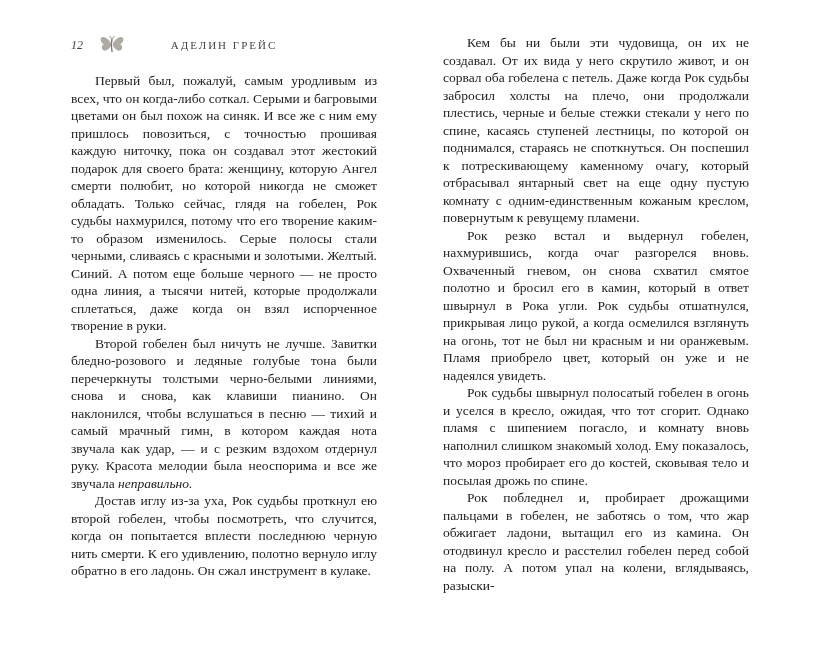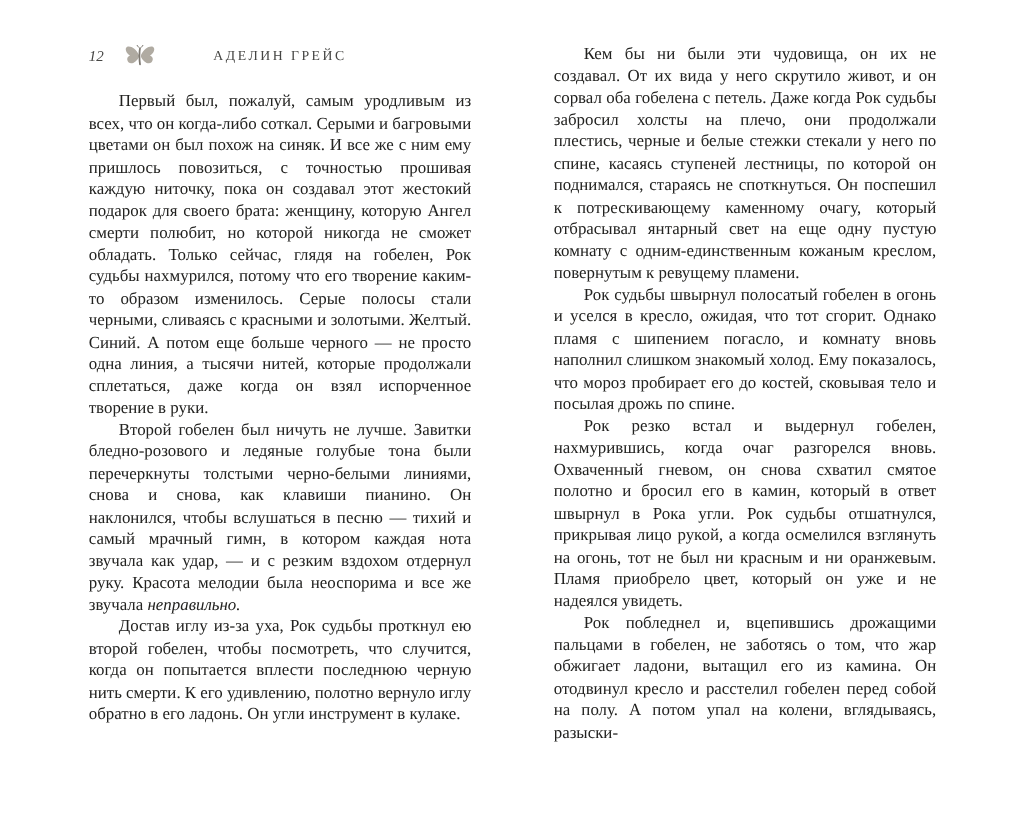--- a/index.html
+++ b/index.html
@@ -87,26 +87,26 @@
           </g>
           <path d="M13 3.5 C12.4 6, 12.4 13, 13 16.5" stroke="#6f6a62" stroke-width="1.4" fill="none" stroke-linecap="round"></path>
           <path d="M12 3 L10.5 1 M14 3 L15.5 1" stroke="#6f6a62" stroke-width="0.8" fill="none"></path>
         </svg>
       </span>
       <span class="running-title">АДЕЛИН ГРЕЙС</span>
     </header>
     <div class="page-body">
       <p>Первый был, пожалуй, самым уродливым из всех, что он когда-либо соткал. Серыми и багровыми цветами он был похож на синяк. И все же с ним ему пришлось повозиться, с точностью прошивая каждую ниточку, пока он создавал этот жестокий подарок для своего брата: женщину, которую Ангел смерти полюбит, но которой никогда не сможет обладать. Только сейчас, глядя на гобелен, Рок судьбы нахмурился, потому что его творение каким-то образом изменилось. Серые полосы стали черными, сливаясь с красными и золотыми. Желтый. Синий. А потом еще больше черного — не просто одна линия, а тысячи нитей, которые продолжали сплетаться, даже когда он взял испорченное творение в руки.</p>
       <p><span>Второй гобелен был ничуть не лучше. Завитки бледно-розового и ледяные голубые тона были перечеркнуты толстыми черно-белыми линиями, снова и снова, как клавиши пианино. Он наклонился, чтобы вслушаться в песню — тихий и самый мрачный гимн, в котором каждая нота звучала как удар, — и с резким вздохом отдернул руку. Красота мелодии была неоспорима и все же звучала</span> <em>неправильно.</em></p>
-      <p>Достав иглу из-за уха, Рок судьбы проткнул ею второй гобелен, чтобы посмотреть, что случится, когда он попытается вплести последнюю черную нить смерти. К его удивлению, полотно вернуло иглу обратно в его ладонь. Он угли инструмент в кулаке.</p>
+      <p>Достав иглу из-за уха, Рок судьбы проткнул ею второй гобелен, чтобы посмотреть, что случится, когда он попытается вплести последнюю черную нить смерти. К его удивлению, полотно вернуло иглу обратно в его ладонь. Он сжал инструмент в кулаке.</p>
     </div>
   </section>
 
   <section class="page">
     <div class="page-body">
       <p>Кем бы ни были эти чудовища, он их не создавал. От их вида у него скрутило живот, и он сорвал оба гобелена с петель. Даже когда Рок судьбы забросил холсты на плечо, они продолжали плестись, черные и белые стежки стекали у него по спине, касаясь ступеней лестницы, по которой он поднимался, стараясь не споткнуться. Он поспешил к потрескивающему каменному очагу, который отбрасывал янтарный свет на еще одну пустую комнату с одним-единственным кожаным креслом, повернутым к ревущему пламени.</p>
+      <p>Рок резко встал и выдернул гобелен, нахмурившись, когда очаг разгорелся вновь. Охваченный гневом, он снова схватил смятое полотно и бросил его в камин, который в ответ швырнул в Рока угли. Рок судьбы отшатнулся, прикрывая лицо рукой, а когда осмелился взглянуть на огонь, тот не был ни красным и ни оранжевым. Пламя приобрело цвет, который он уже и не надеялся увидеть.</p>
       <p>Рок судьбы швырнул полосатый гобелен в огонь и уселся в кресло, ожидая, что тот сгорит. Однако пламя с шипением погасло, и комнату вновь наполнил слишком знакомый холод. Ему показалось, что мороз пробирает его до костей, сковывая тело и посылая дрожь по спине.</p>
-      <p>Рок резко встал и выдернул гобелен, нахмурившись, когда очаг разгорелся вновь. Охваченный гневом, он снова схватил смятое полотно и бросил его в камин, который в ответ швырнул в Рока угли. Рок судьбы отшатнулся, прикрывая лицо рукой, а когда осмелился взглянуть на огонь, тот не был ни красным и ни оранжевым. Пламя приобрело цвет, который он уже и не надеялся увидеть.</p>
-      <p>Рок побледнел и, вцепившись дрожащими пальцами в гобелен, не заботясь о том, что жар обжигает ладони, вытащил его из камина. Он отодвинул кресло и расстелил гобелен перед собой на полу. А потом упал на колени, вглядываясь, разыски-</p>
+      <p>Рок побледнел и, пробирает дрожащими пальцами в гобелен, не заботясь о том, что жар обжигает ладони, вытащил его из камина. Он отодвинул кресло и расстелил гобелен перед собой на полу. А потом упал на колени, вглядываясь, разыски-</p>
     </div>
   </section>
 
 </div>
 
 </body></html>

